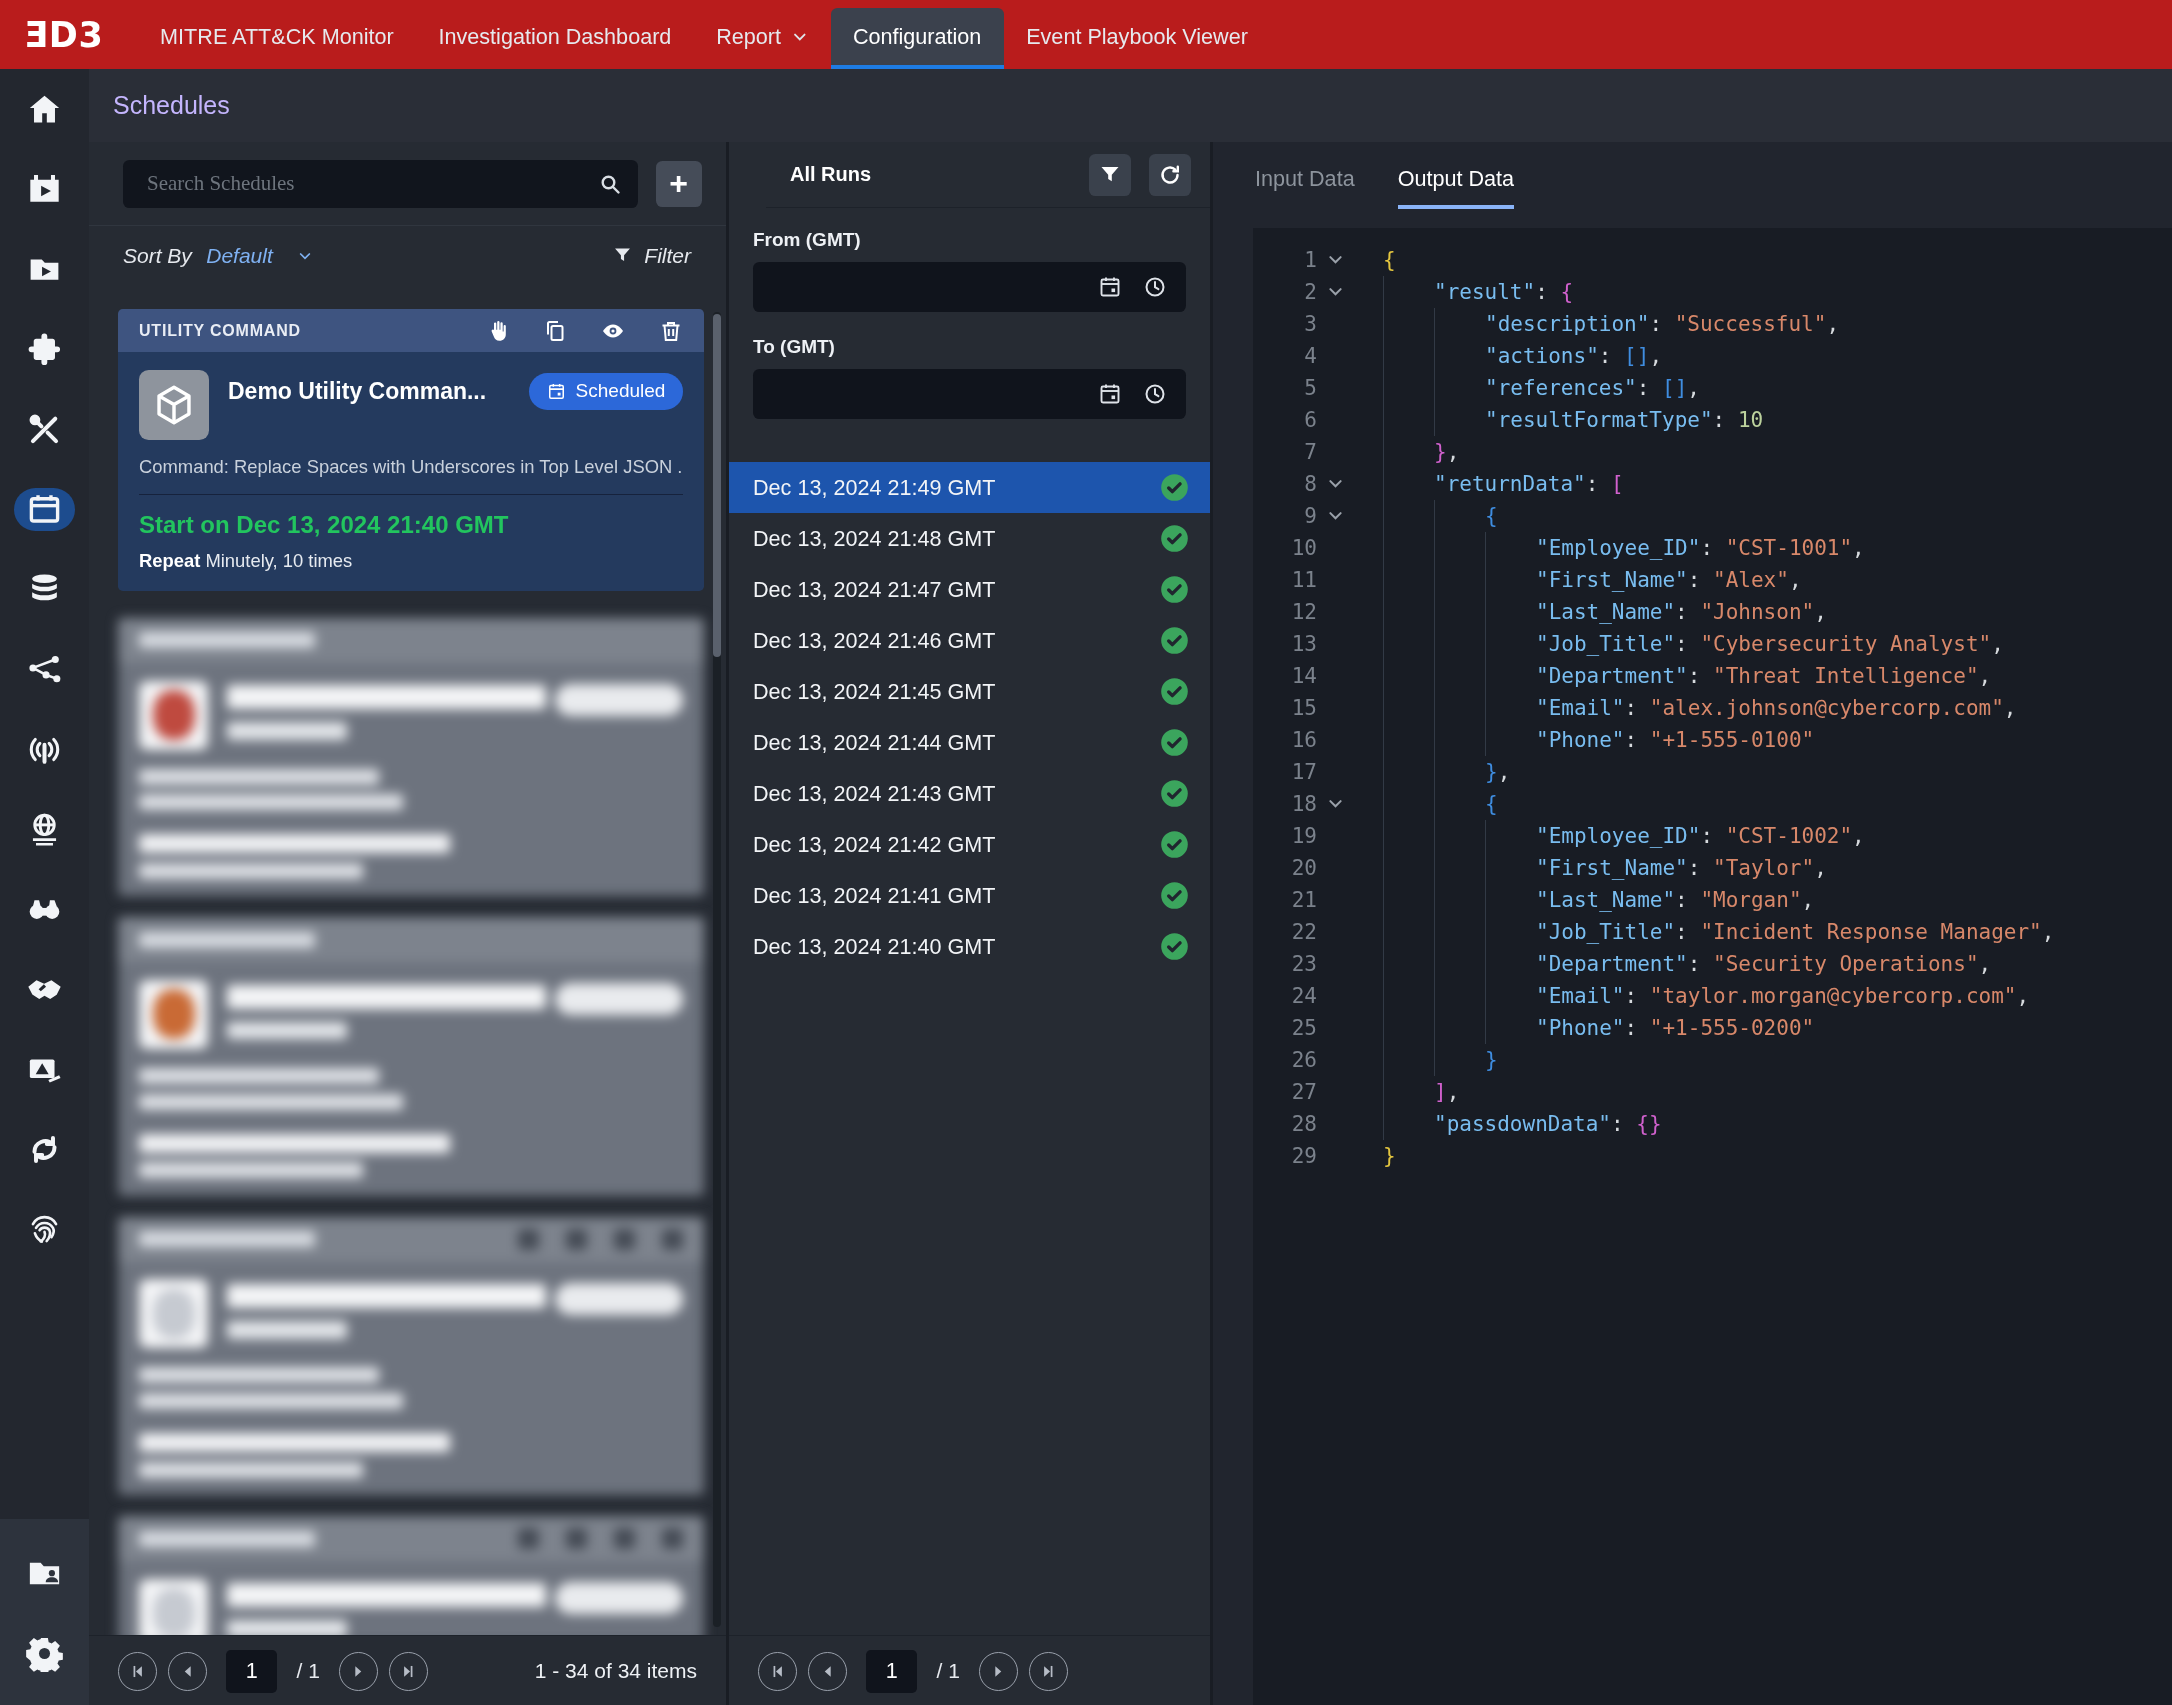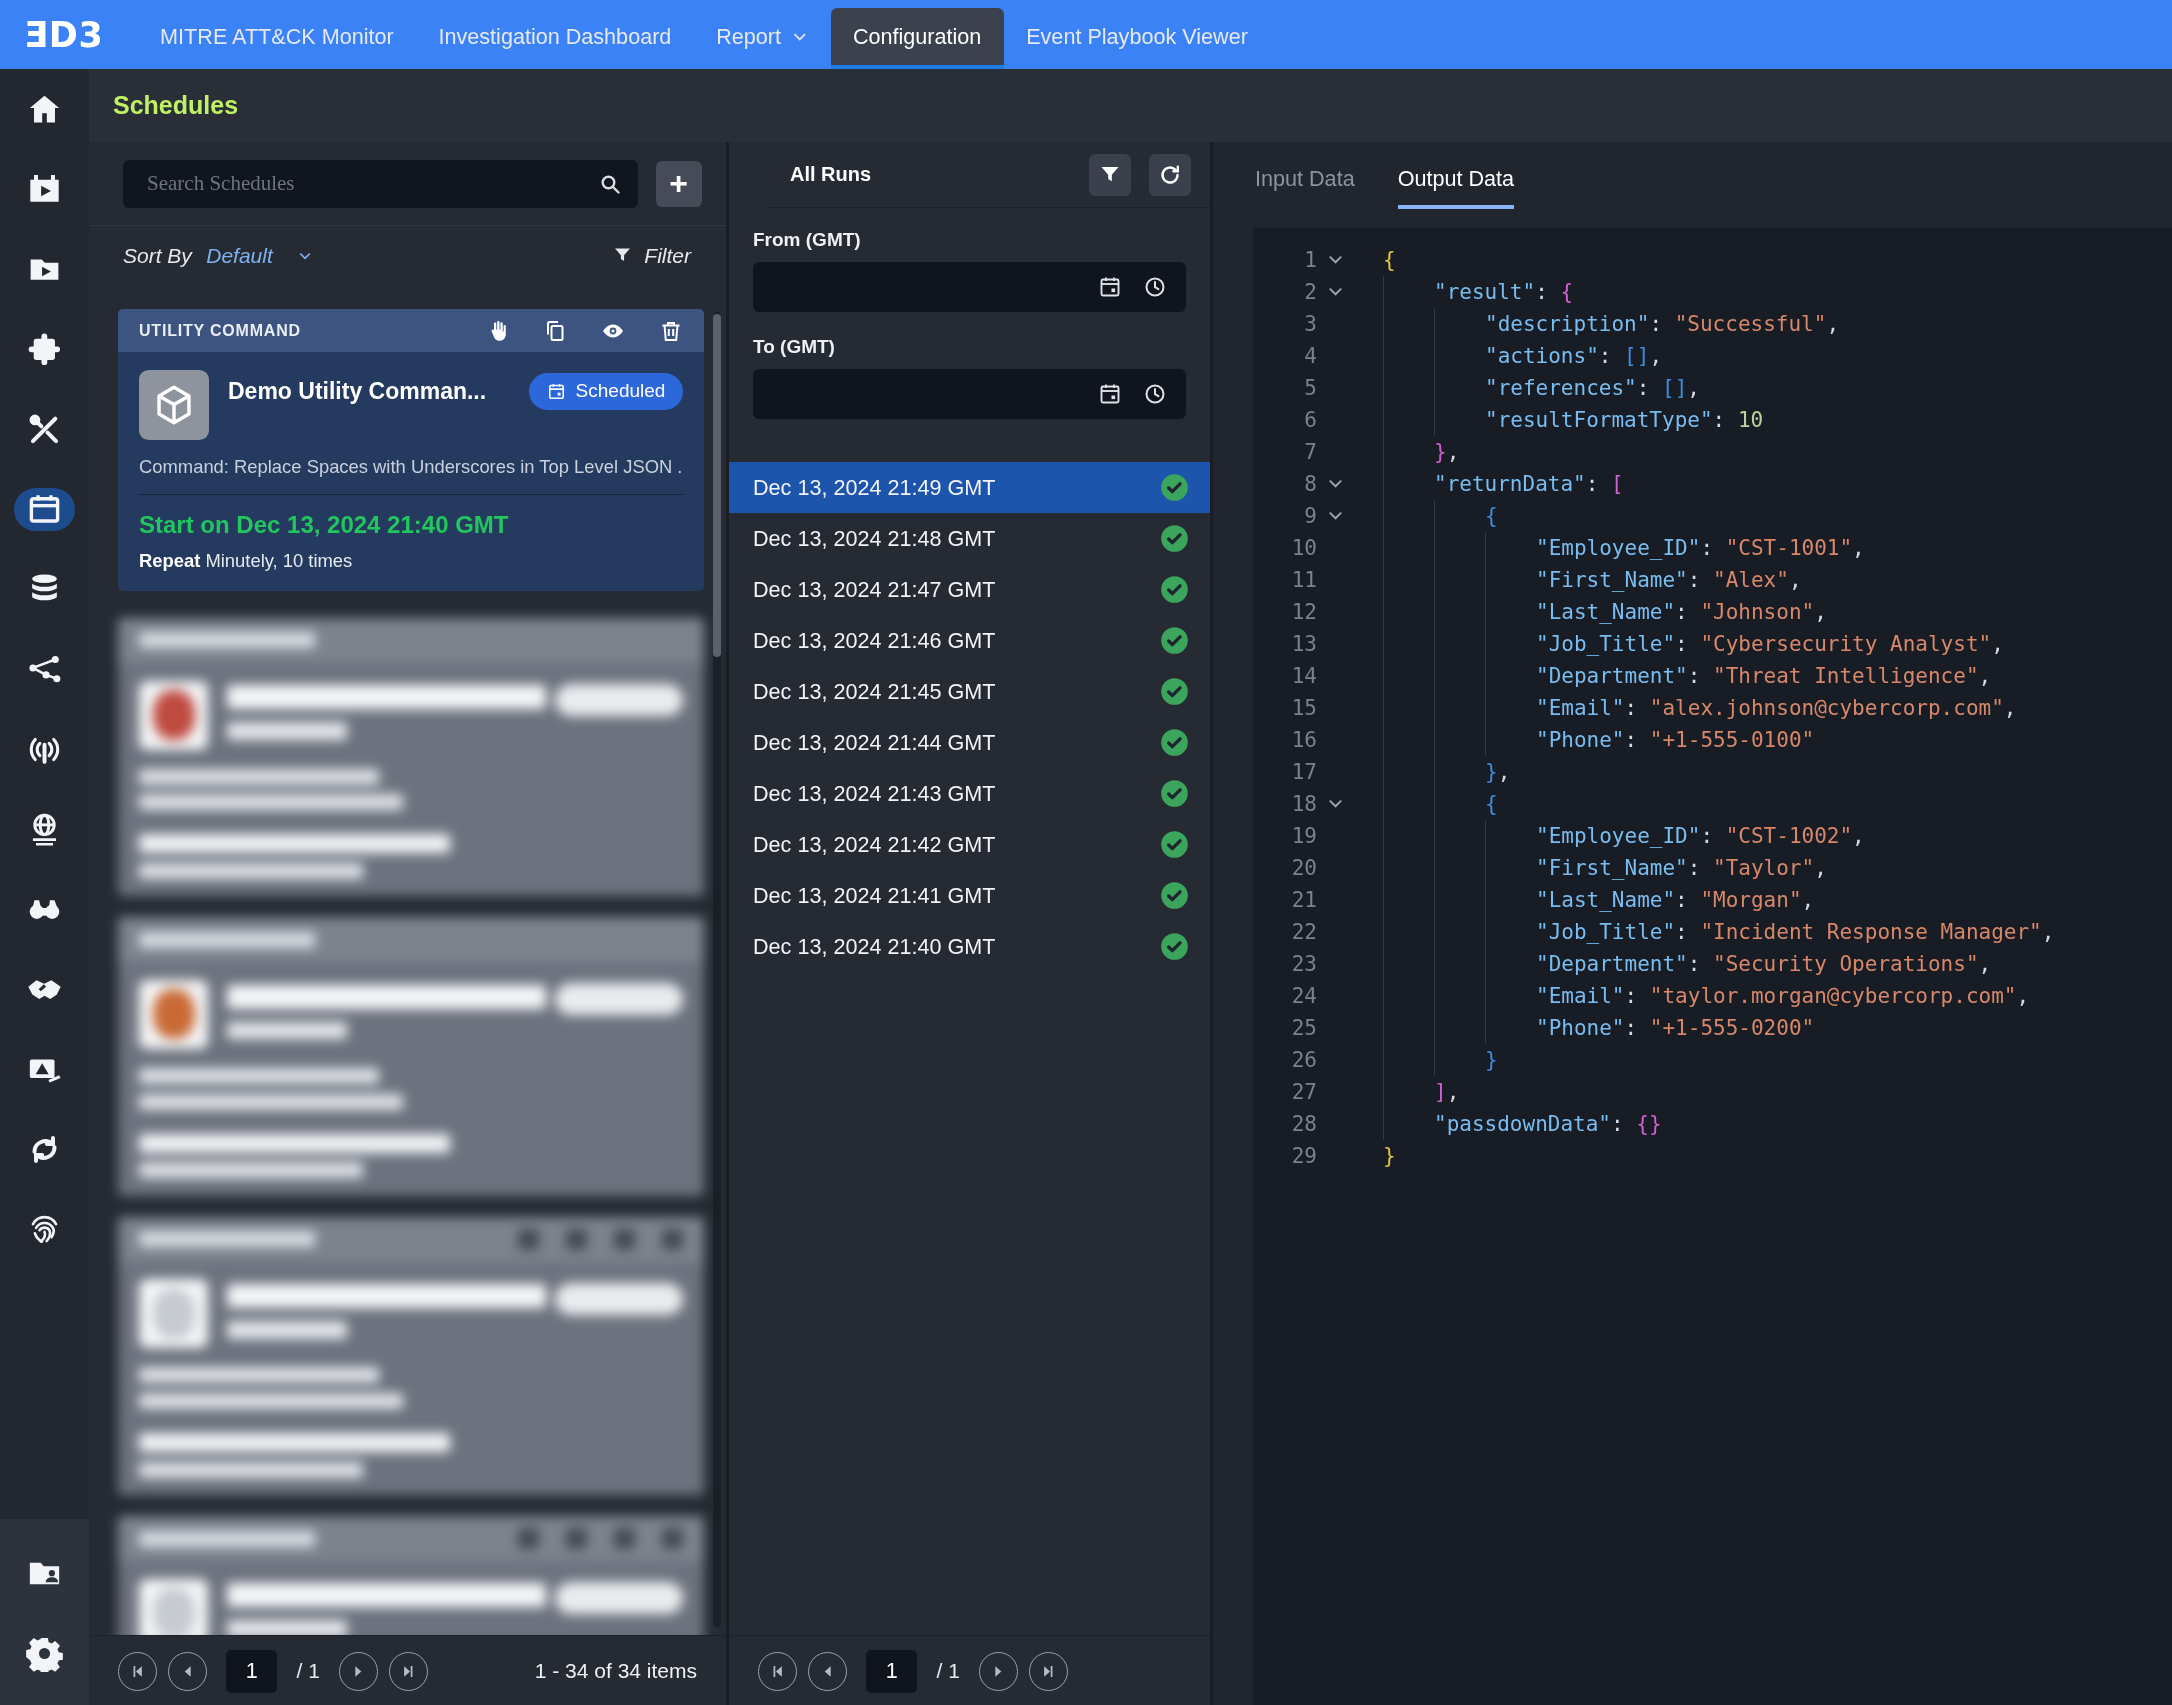--- a/index.html
+++ b/index.html
@@ -2,40 +2,40 @@
 <html style="font-size:12.8px"><head>
 <meta charset="utf-8">
 <style>
   html,body{margin:0;padding:0;background:#1b1f26;}
   .page{position:relative;width:2172px;height:1706px;background:#2a2e37;overflow:hidden;
         font-family:"Liberation Sans",sans-serif;color:#e9ecf1;}
   .icon{display:inline-flex;align-items:center;justify-content:center;line-height:0;}
   .icon svg{width:1em;height:1em;}
 
   
-  .topnav{height:69px;background:#3b82f6;display:flex;align-items:stretch;padding-left:24px;}
+  .topnav{height:69px;background:#b91c1c;display:flex;align-items:stretch;padding-left:24px;}
   .logo{align-self:center;font-family:"DejaVu Sans",sans-serif;font-size:35px;font-weight:bold;
         letter-spacing:0.8px;color:#fff;margin-right:34px;}
   .nav-item{display:flex;align-items:center;gap:9.6px;padding:0 22.4px;font-size:21.6px;color:#e6e9ee;
         margin-top:8px;border-bottom:4px solid transparent;cursor:default;}
   .nav-item.active{background:#3b414d;border-bottom-color:#1e7ce4;border-radius:6.4px 6.4px 0 0;color:#fff;}
   .nav-chev{font-size:17.6px;color:#dfe3e9;}
 
   .below{display:flex;height:1637px;}
 
   
   .iconbar{width:89px;background:#23272f;display:flex;flex-direction:column;flex:none;}
   .side-item{height:80px;display:flex;align-items:center;justify-content:center;color:#f2f4f7;}
   .side-ic{font-size:37px;}
   .pill{width:61px;height:43px;background:#1d4c8e;border-radius:21.6px;display:flex;align-items:center;justify-content:center;}
   .side-bottom{margin-top:auto;background:#2d333d;padding:14.4px 0 12.8px;}
 
   
   .main{flex:1;display:flex;flex-direction:column;min-width:0;}
-  .title-row{height:73px;display:flex;align-items:center;padding-left:24px;font-size:25px;font-weight:bold;color:#bef264;}
+  .title-row{height:73px;display:flex;align-items:center;padding-left:24px;font-size:25px;font-weight:normal;color:#c4b5fd;}
   .panels{flex:1;display:flex;min-height:0;}
 
   
   .panel-left{width:637px;flex:none;background:#262b33;display:flex;flex-direction:column;}
   .search-row{display:flex;align-items:center;padding:17.6px 0 17.6px 34px;border-bottom:1.6px solid #30363f;}
   .search-box{position:relative;width:515px;height:48px;background:#11151d;border-radius:6.4px;display:flex;align-items:center;}
   .search-box input{flex:1;background:transparent;border:0;outline:none;color:#fef9c3;font-size:21px;
         font-family:Liberation Serif, serif;padding:0 53px 0 24px;}
   .search-box input::placeholder{color:#6d747d;}
   .search-ic{position:absolute;right:16px;font-size:24px;color:#d8dde3;}

